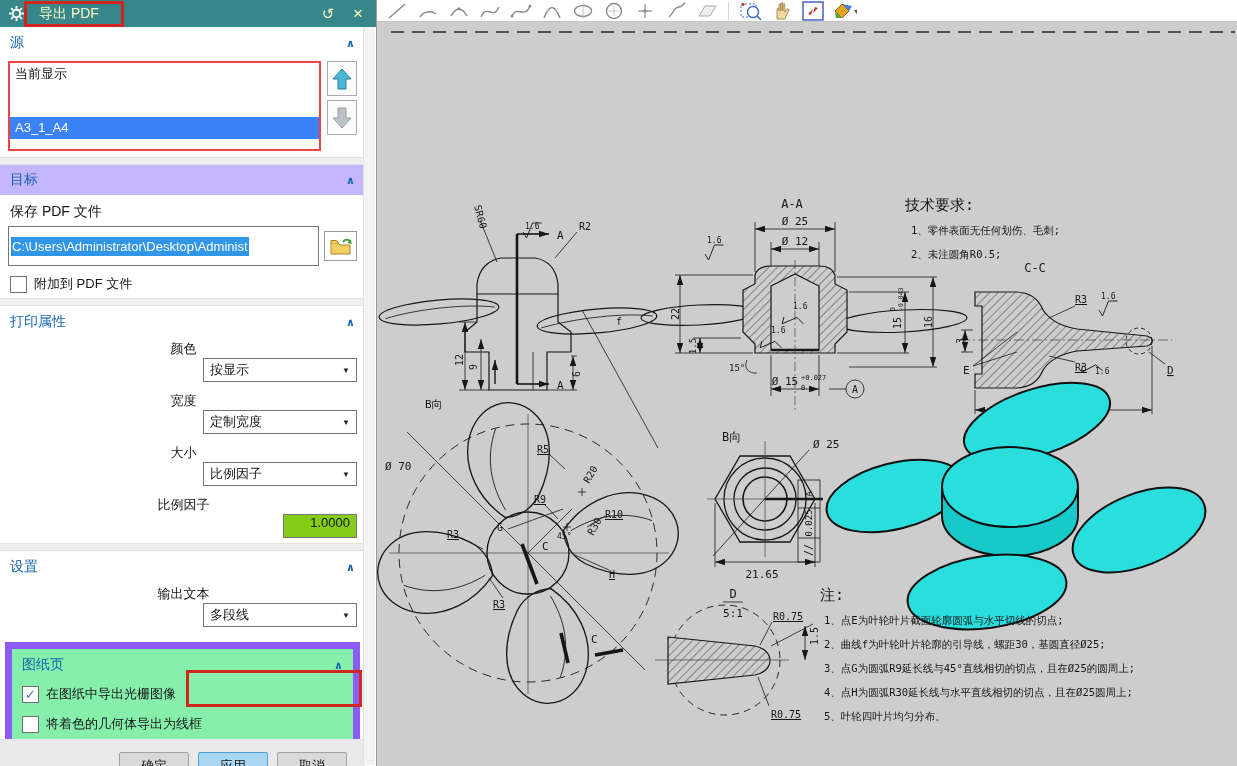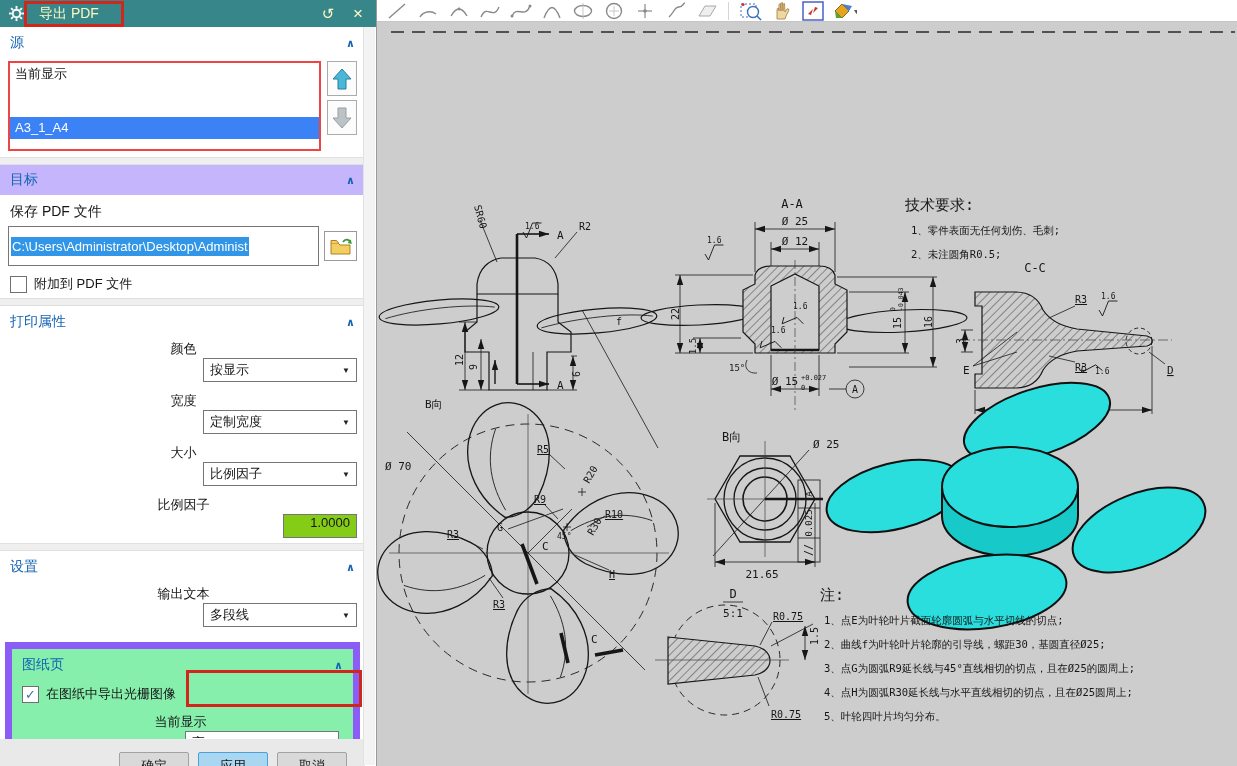--- a/index.html
+++ b/index.html
@@ -184,20 +184,24 @@
 
     <div class="subgroup">
       <div class="ghead">
         <span>图纸页</span>
         <span class="caret">∧</span>
       </div>
       <div class="chkrow">
         <span class="chk">✓</span>
         <span>在图纸中导出光栅图像</span>
       </div>
+      <div class="chkrow">
+        <span class="chk"></span>
+        <span>将着色的几何体导出为线框</span>
+      </div>
       <div class="frow" style="padding-right:14px;">
         <span>当前显示</span>
         <div class="dd ctl">
           <span>高</span>
           <span class="caret2">▼</span>
         </div>
       </div>
     </div>
 
     <div class="btnrow">

